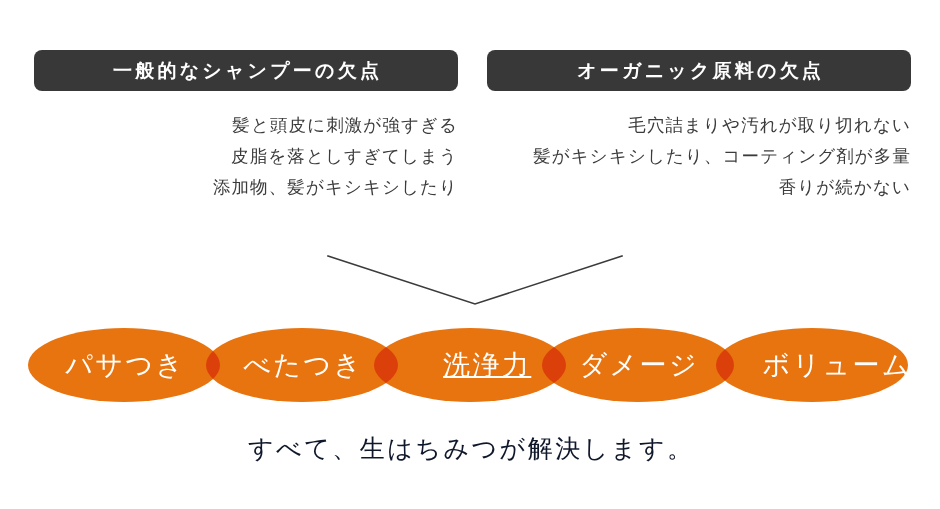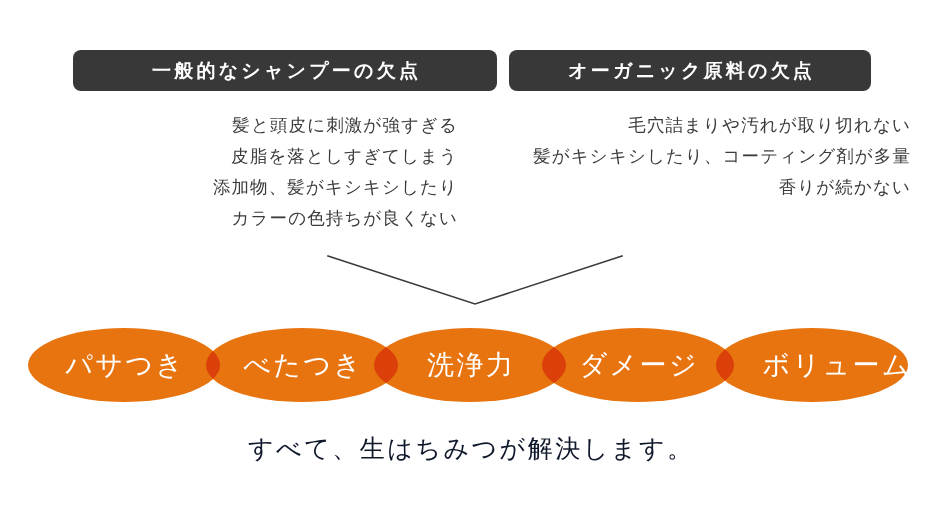--- a/index.html
+++ b/index.html
@@ -24,33 +24,32 @@
   .header-pill {
     position: absolute;
     top: 50px;
     height: 41px;
     background: #383838;
     border-radius: 8px;
     display: flex;
     align-items: center;
     justify-content: center;
     box-sizing: border-box;
-    margin-left: 39px;
   }
   .header-pill .pill-label {
     color: #ffffff;
     font-size: 19px;
     letter-spacing: 3.2px;
     font-weight: 700;
     text-indent: 3.2px;
     white-space: nowrap;
     line-height: 1;
   }
   #pill-left  { left: 34px;  width: 424px; }
-  #pill-right { left: 470px; width: 362px; }
+  #pill-right { left: 487px; width: 424px; }
 
   
   .text-column {
     position: absolute;
     top: 110px;
     text-align: right;
   }
   #col-left  { left: 34px;  width: 424px; }
   #col-right { left: 487px; width: 424px; }
 
@@ -119,21 +118,20 @@
   </div>
 
   <div id="pill-right" class="header-pill">
     <span class="pill-label">オーガニック原料の欠点</span>
   </div>
 
   <div id="col-left" class="text-column">
     <div class="body-line">髪と頭皮に刺激が強すぎる</div>
     <div class="body-line">皮脂を落としすぎてしまう</div>
     <div class="body-line">添加物、髪がキシキシしたり</div>
-    <div class="body-line">カラーの色持ちが良くない</div>
   </div>
 
   <div id="col-right" class="text-column">
     <div class="body-line">毛穴詰まりや汚れが取り切れない</div>
     <div class="body-line">髪がキシキシしたり、コーティング剤が多量</div>
     <div class="body-line">香りが続かない</div>
   </div>
 
   <svg id="chevron" viewBox="0 0 310 66">
     <polyline points="8,8 155,56 302,8" fill="none" stroke="#3b3b3b" stroke-width="1.6" stroke-linecap="square" stroke-linejoin="miter"></polyline>
@@ -179,20 +177,20 @@
             <ellipse cx="638" cy="43" rx="96" ry="37"></ellipse>
           </clipPath>
         </defs>
         <ellipse cx="812" cy="43" rx="96" ry="37" fill="#dc400a" clip-path="url(#clip-3)"></ellipse>
       </g>
   </svg>
 
   <div id="ellipse-labels">
       <div class="ellipse-label" style="left: 28px; width: 192px;">パサつき</div>
       <div class="ellipse-label" style="left: 206px; width: 192px;">べたつき</div>
-      <div class="ellipse-label" style="left: 374px; width: 192px;">洗浄力</div>
+      <div class="ellipse-label" style="left: 390px; width: 192px; text-decoration: underline;">洗浄力</div>
       <div class="ellipse-label" style="left: 542px; width: 192px;">ダメージ</div>
       <div class="ellipse-label" style="left: 740px; width: 192px;">ボリューム</div>
     </div>
 
   <div id="tagline">すべて、生はちみつが解決します。</div>
 
 </div>
 
 </body></html>

